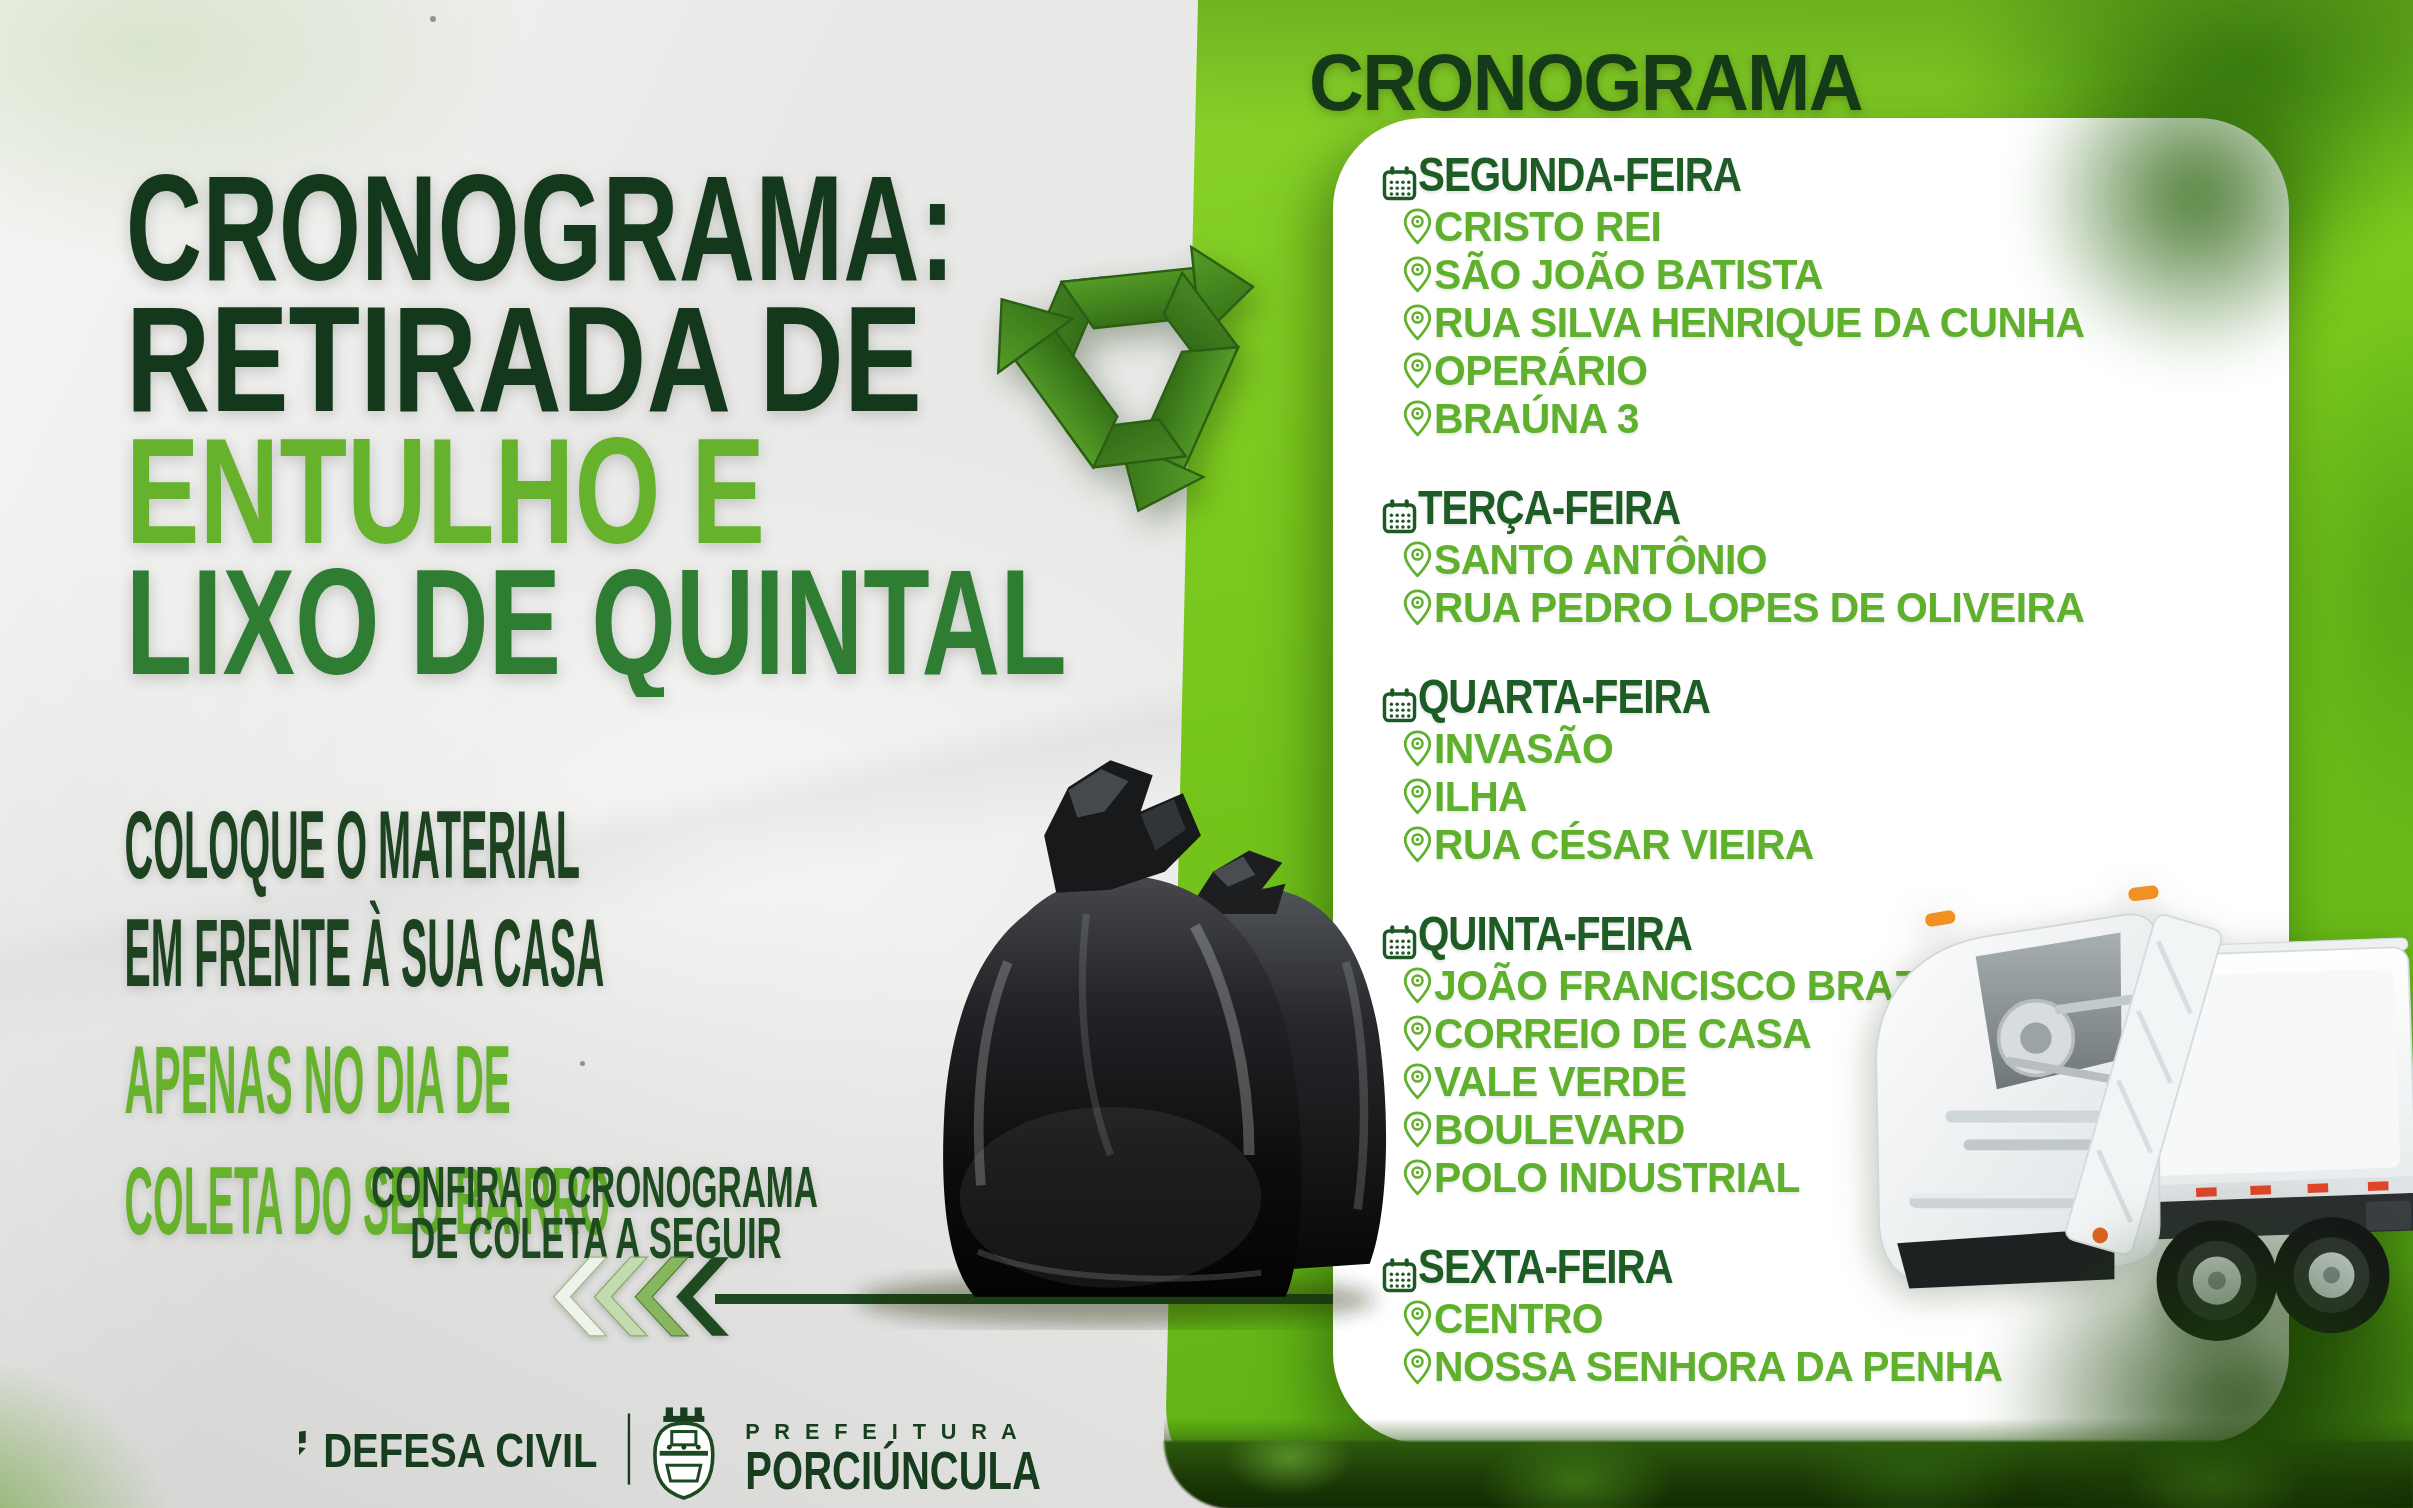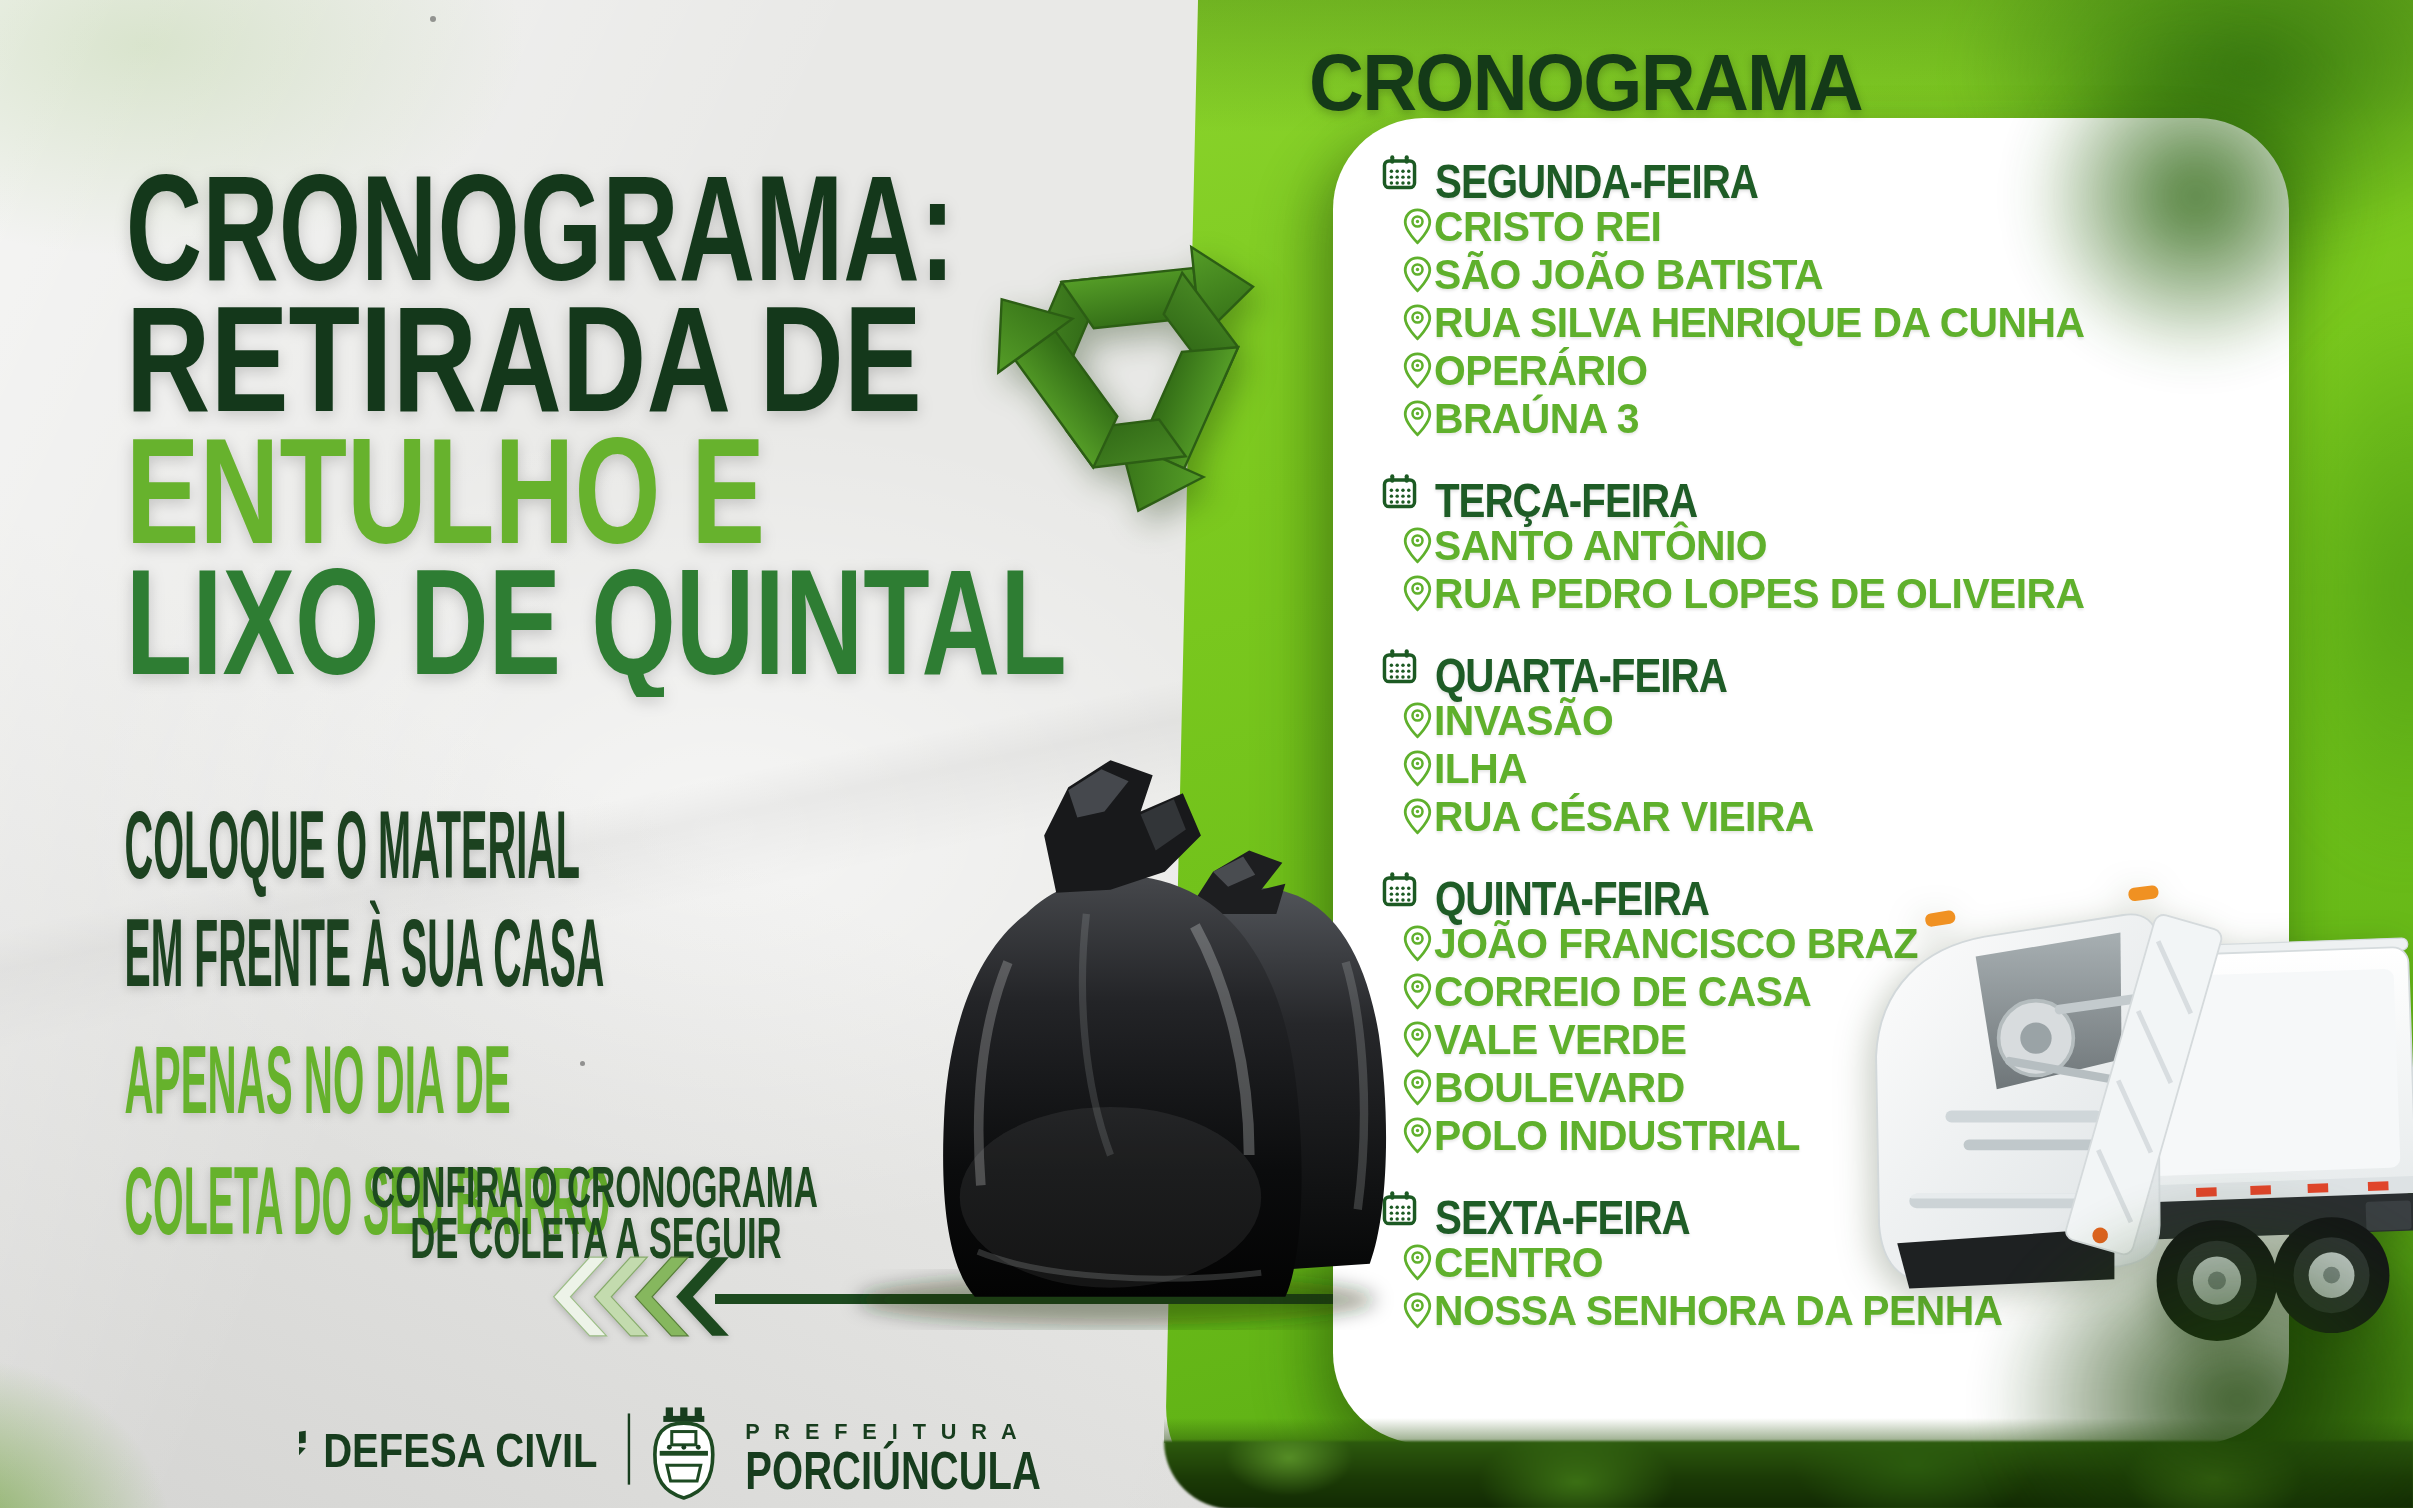--- a/index.html
+++ b/index.html
@@ -43,26 +43,26 @@
     background:radial-gradient(closest-side,#256008,rgba(37,96,8,0));}
 
   
   #panel-heading{left:1309px;top:37px;z-index:26;font-size:80px;font-weight:700;color:#143a18;
     letter-spacing:-1.8px;white-space:nowrap;transform:scaleX(.95);transform-origin:0 0;
     filter:drop-shadow(0 3px 4.8px rgba(0,0,0,.22));}
 
   
   #schedule{left:1333px;top:118px;width:956px;height:1326px;z-index:27;
     padding:36px 24px 0 48px;}
-  .day-head{display:flex;align-items:flex-start;height:48px;gap:17px;}
+  .day-head{display:flex;align-items:flex-end;height:48px;gap:0;}
   .cal-icon{width:37px;height:37px;flex:0 0 auto;display:block;}
   .day-label{font-size:48px;font-weight:700;color:#1e5c26;letter-spacing:-1.2px;white-space:nowrap;
     display:inline-block;transform:scaleX(.84);transform-origin:0 60%;
     text-shadow:0 2.4px 3.6px rgba(0,0,0,.12);}
-  .day + .day{margin-top:31px;}
+  .day + .day{margin-top:45px;}
   .item-row{display:flex;align-items:center;height:48px;gap:2px;margin-left:22px;}
   .pin-icon{width:29px;height:37px;flex:0 0 auto;display:block;}
   .item-label{font-size:43px;font-weight:700;color:#5fb02c;letter-spacing:-0.6px;white-space:nowrap;
     display:inline-block;transform:scaleX(.95);transform-origin:0 60%;
     text-shadow:0 1.8px 3px rgba(0,0,0,.10);}
 
   
   #title-svg{left:121px;top:148px;z-index:6;filter:drop-shadow(0 4.8px 7.2px rgba(0,0,0,.18));}
   .t-dark{fill:#14381b;} .t-light{fill:#67b22d;} .t-mid{fill:#2e7d33;}
   #instruction-svg{left:121px;top:799px;z-index:6;filter:drop-shadow(0 3px 4.8px rgba(0,0,0,.15));}

